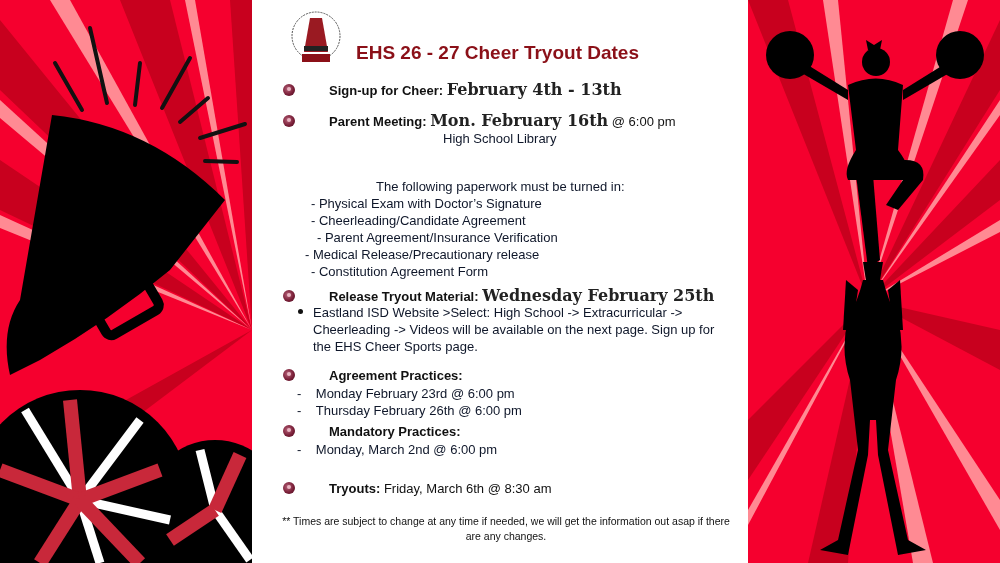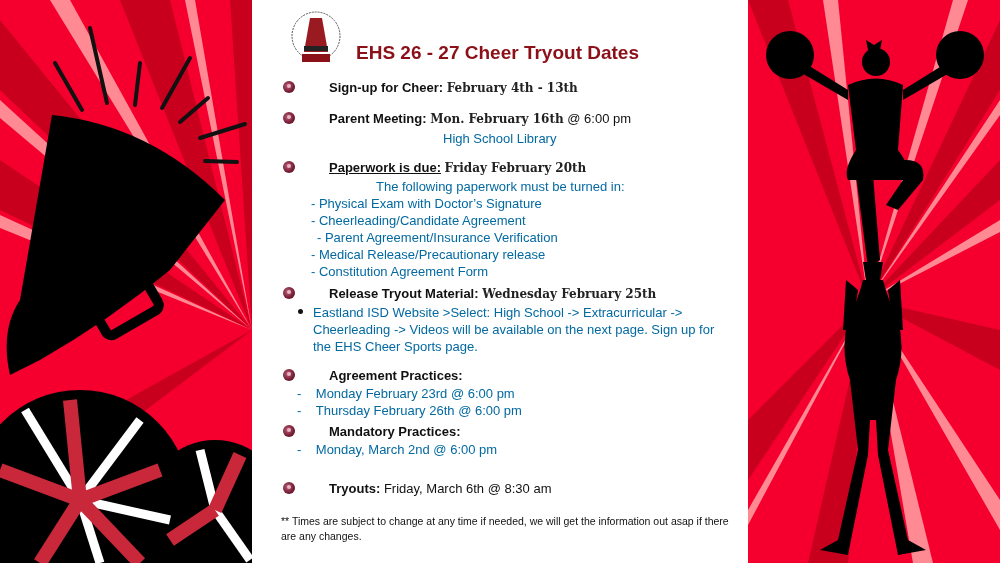--- a/index.html
+++ b/index.html
@@ -1,30 +1,30 @@
 <!DOCTYPE html>
 <html><head>
 <meta charset="utf-8">
 <style>
   html, body { margin: 0; padding: 0; }
   body { width: 1000px; height: 563px; overflow: hidden; position: relative; background: #fff; font-family: "Liberation Sans", sans-serif; }
   .panel-left, .panel-right { position: absolute; top: 0; height: 563px; overflow: hidden; background: #f5002e; }
   .panel-left { left: 0; width: 252px; }
   .panel-right { left: 748px; width: 252px; }
   .panel-left svg, .panel-right svg { position: absolute; left: 0; top: 0; }
-  .center { position: absolute; left: 252px; top: 0; width: 496px; height: 563px; background: #fff; color: #111; }
+  .center { position: absolute; left: 252px; top: 0; width: 496px; height: 563px; background: #fff; color: #111; text-align: center; }
   .logo { position: absolute; left: 36px; top: 10px; width: 56px; height: 56px; }
   .title { position: absolute; left: 104px; top: 42px; font-size: 19px; font-weight: bold; color: #8b1018; white-space: nowrap; }
   .bullet { display: inline-block; width: 12px; height: 12px; border-radius: 50%; background: radial-gradient(circle at 40% 40%, #b7637a 0%, #7a1f38 55%, #4a0d1f 100%); vertical-align: -1px; margin-right: 3px; position: relative; }
   .bullet::after { content: ""; position: absolute; left: 4px; top: 3px; width: 4px; height: 4px; border-radius: 50%; background: #e9b6c3; }
   .line { position: absolute; left: 31px; font-size: 13px; white-space: nowrap; }
   .lbl { font-weight: bold; margin-left: 31px; }
   .lbl.u { text-decoration: underline; }
-  .serif { font-family: "DejaVu Serif", serif; font-size: 12px; font-weight: bold; color: #222; margin-top: 32px; }
-  .sub { position: absolute; font-size: 13px; white-space: nowrap; color: #0369a1; }
+  .serif { font-family: "DejaVu Serif", serif; font-size: 16px; font-weight: bold; color: #222; margin-top: 32px; }
+  .sub { position: absolute; font-size: 13px; white-space: nowrap; color: #0f172a; }
   .dot { display: inline-block; width: 5px; height: 5px; background: #111; border-radius: 50%; margin-right: 10px; vertical-align: 3px; }
   .note { position: absolute; left: 29px; top: 514px; width: 450px; font-size: 10.5px; line-height: 15px; color: #111; }
 </style>
 </head>
 <body>
 
 <div class="panel-left">
   <svg width="252" height="563" viewBox="0 0 252 563">
     <g fill="#c8001e">
       <polygon points="252,330 0,20 0,90"></polygon>
@@ -92,29 +92,25 @@
     <span class="serif">February 4th - 13th</span>
   </div>
 
   <div class="line" style="top:111px">
     <span class="bullet"></span><span class="lbl">Parent Meeting:</span>
     <span class="serif">Mon. February 16th</span>
     <span>@ 6:00 pm</span>
   </div>
   <div class="sub" style="left:191px;top:131px">High School Library</div>
 
-  <div class="line" style="top:160px">
-    <span class="bullet"></span><span class="lbl u">Paperwork is due:</span>
-    <span class="serif">Friday February 20th</span>
-  </div>
   <div class="sub" style="left:124px;top:179px">The following paperwork must be turned in:</div>
   <div class="sub" style="left:59px;top:196px">- Physical Exam with Doctor’s Signature</div>
   <div class="sub" style="left:59px;top:213px">- Cheerleading/Candidate Agreement</div>
   <div class="sub" style="left:65px;top:230px">- Parent Agreement/Insurance Verification</div>
-  <div class="sub" style="left:59px;top:247px">- Medical Release/Precautionary release</div>
+  <div class="sub" style="left:53px;top:247px">- Medical Release/Precautionary release</div>
   <div class="sub" style="left:59px;top:264px">- Constitution Agreement Form</div>
 
   <div class="line" style="top:286px">
     <span class="bullet"></span><span class="lbl">Release Tryout Material:</span>
     <span class="serif">Wednesday February 25th</span>
   </div>
   <div class="sub" style="left:46px;top:305px"><span class="dot"></span><span>Eastland ISD Website &gt;Select: High School -&gt; Extracurricular -&gt;</span></div>
   <div class="sub" style="left:61px;top:339px">the EHS Cheer Sports page.</div>
   <div class="sub" style="left:61px;top:322px">Cheerleading -&gt; Videos will be available on the next page. Sign up for</div>
 

